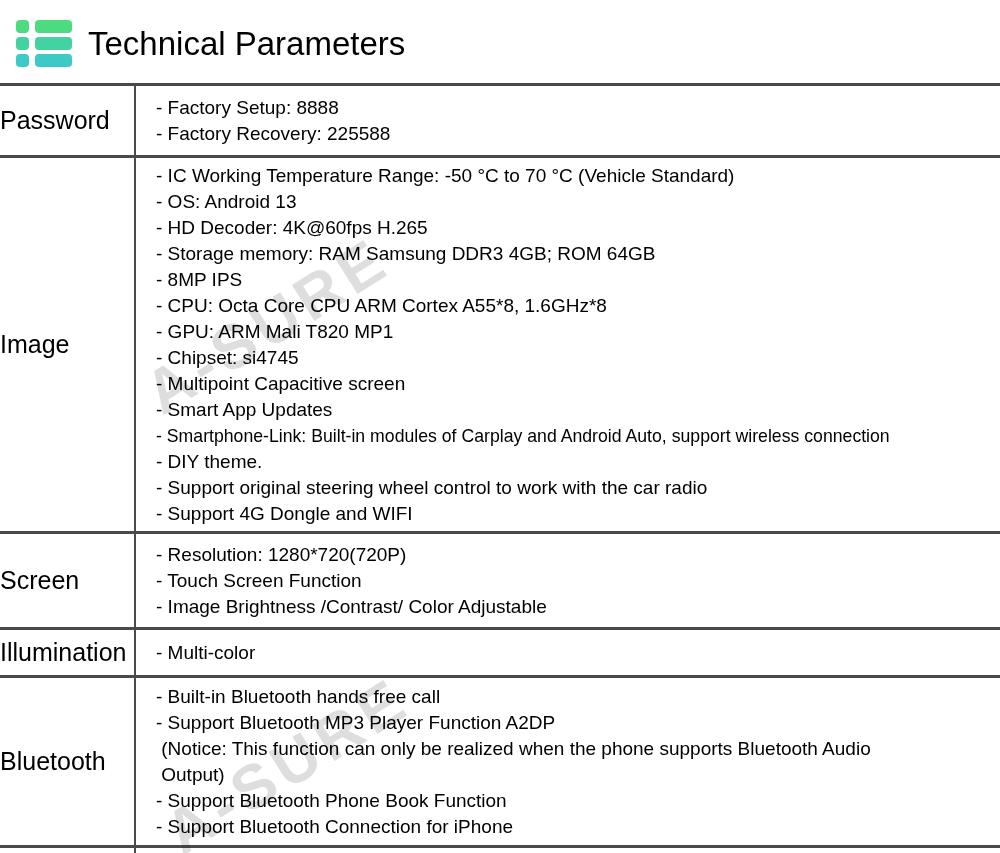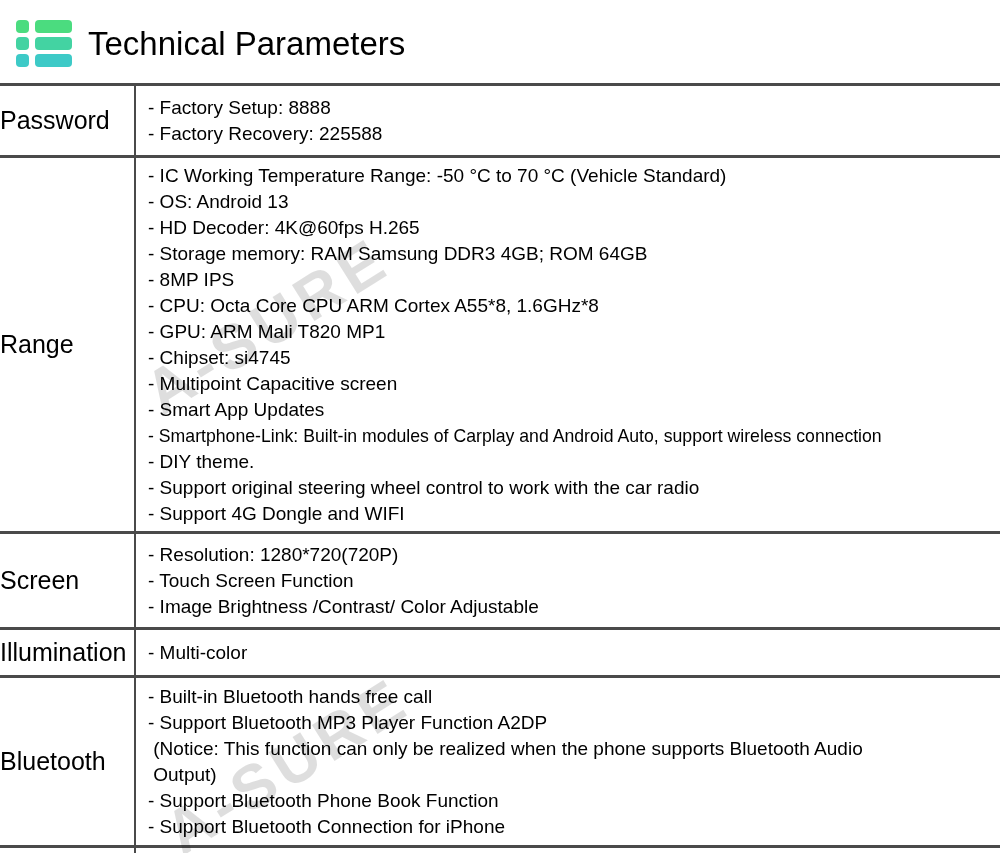--- a/index.html
+++ b/index.html
@@ -42,21 +42,21 @@
     width: 134px; flex-shrink: 0;
     padding-left: 0;
     border-right: 2px solid #4a4a4a;
     display: flex; align-items: center;
     font-size: 25px;
     white-space: nowrap;
     overflow: hidden;
   }
   .content-cell {
     flex: 1;
-    padding-left: 12px;
+    padding-left: 20px;
     display: flex; flex-direction: column; justify-content: center;
     font-size: 19px; line-height: 26px;
   }
   .spec-line { white-space: pre; }
   .spec-line.narrow { transform: scaleX(0.93); transform-origin: left center; }
 
   .row-password  { min-height: 69px; }
   .row-main      { min-height: 373px; }
   .row-screen    { min-height: 93px; }
   .row-illum     { min-height: 45px; }
@@ -96,21 +96,21 @@
 
   <div class="row row-password">
     <div class="label-cell">Password</div>
     <div class="content-cell">
       <div class="spec-line">- Factory Setup: 8888</div>
       <div class="spec-line">- Factory Recovery: 225588</div>
     </div>
   </div>
 
   <div class="row row-main">
-    <div class="label-cell">Range</div>
+    <div class="label-cell">Image</div>
     <div class="content-cell">
       <div class="spec-line">- IC Working Temperature Range: -50 °C to 70 °C (Vehicle Standard)</div>
       <div class="spec-line">- OS: Android 13</div>
       <div class="spec-line">- HD Decoder: 4K@60fps H.265</div>
       <div class="spec-line">- Storage memory: RAM Samsung DDR3 4GB; ROM 64GB</div>
       <div class="spec-line">- 8MP IPS</div>
       <div class="spec-line">- CPU: Octa Core CPU ARM Cortex A55*8, 1.6GHz*8</div>
       <div class="spec-line">- GPU: ARM Mali T820 MP1</div>
       <div class="spec-line">- Chipset: si4745</div>
       <div class="spec-line">- Multipoint Capacitive screen</div>

